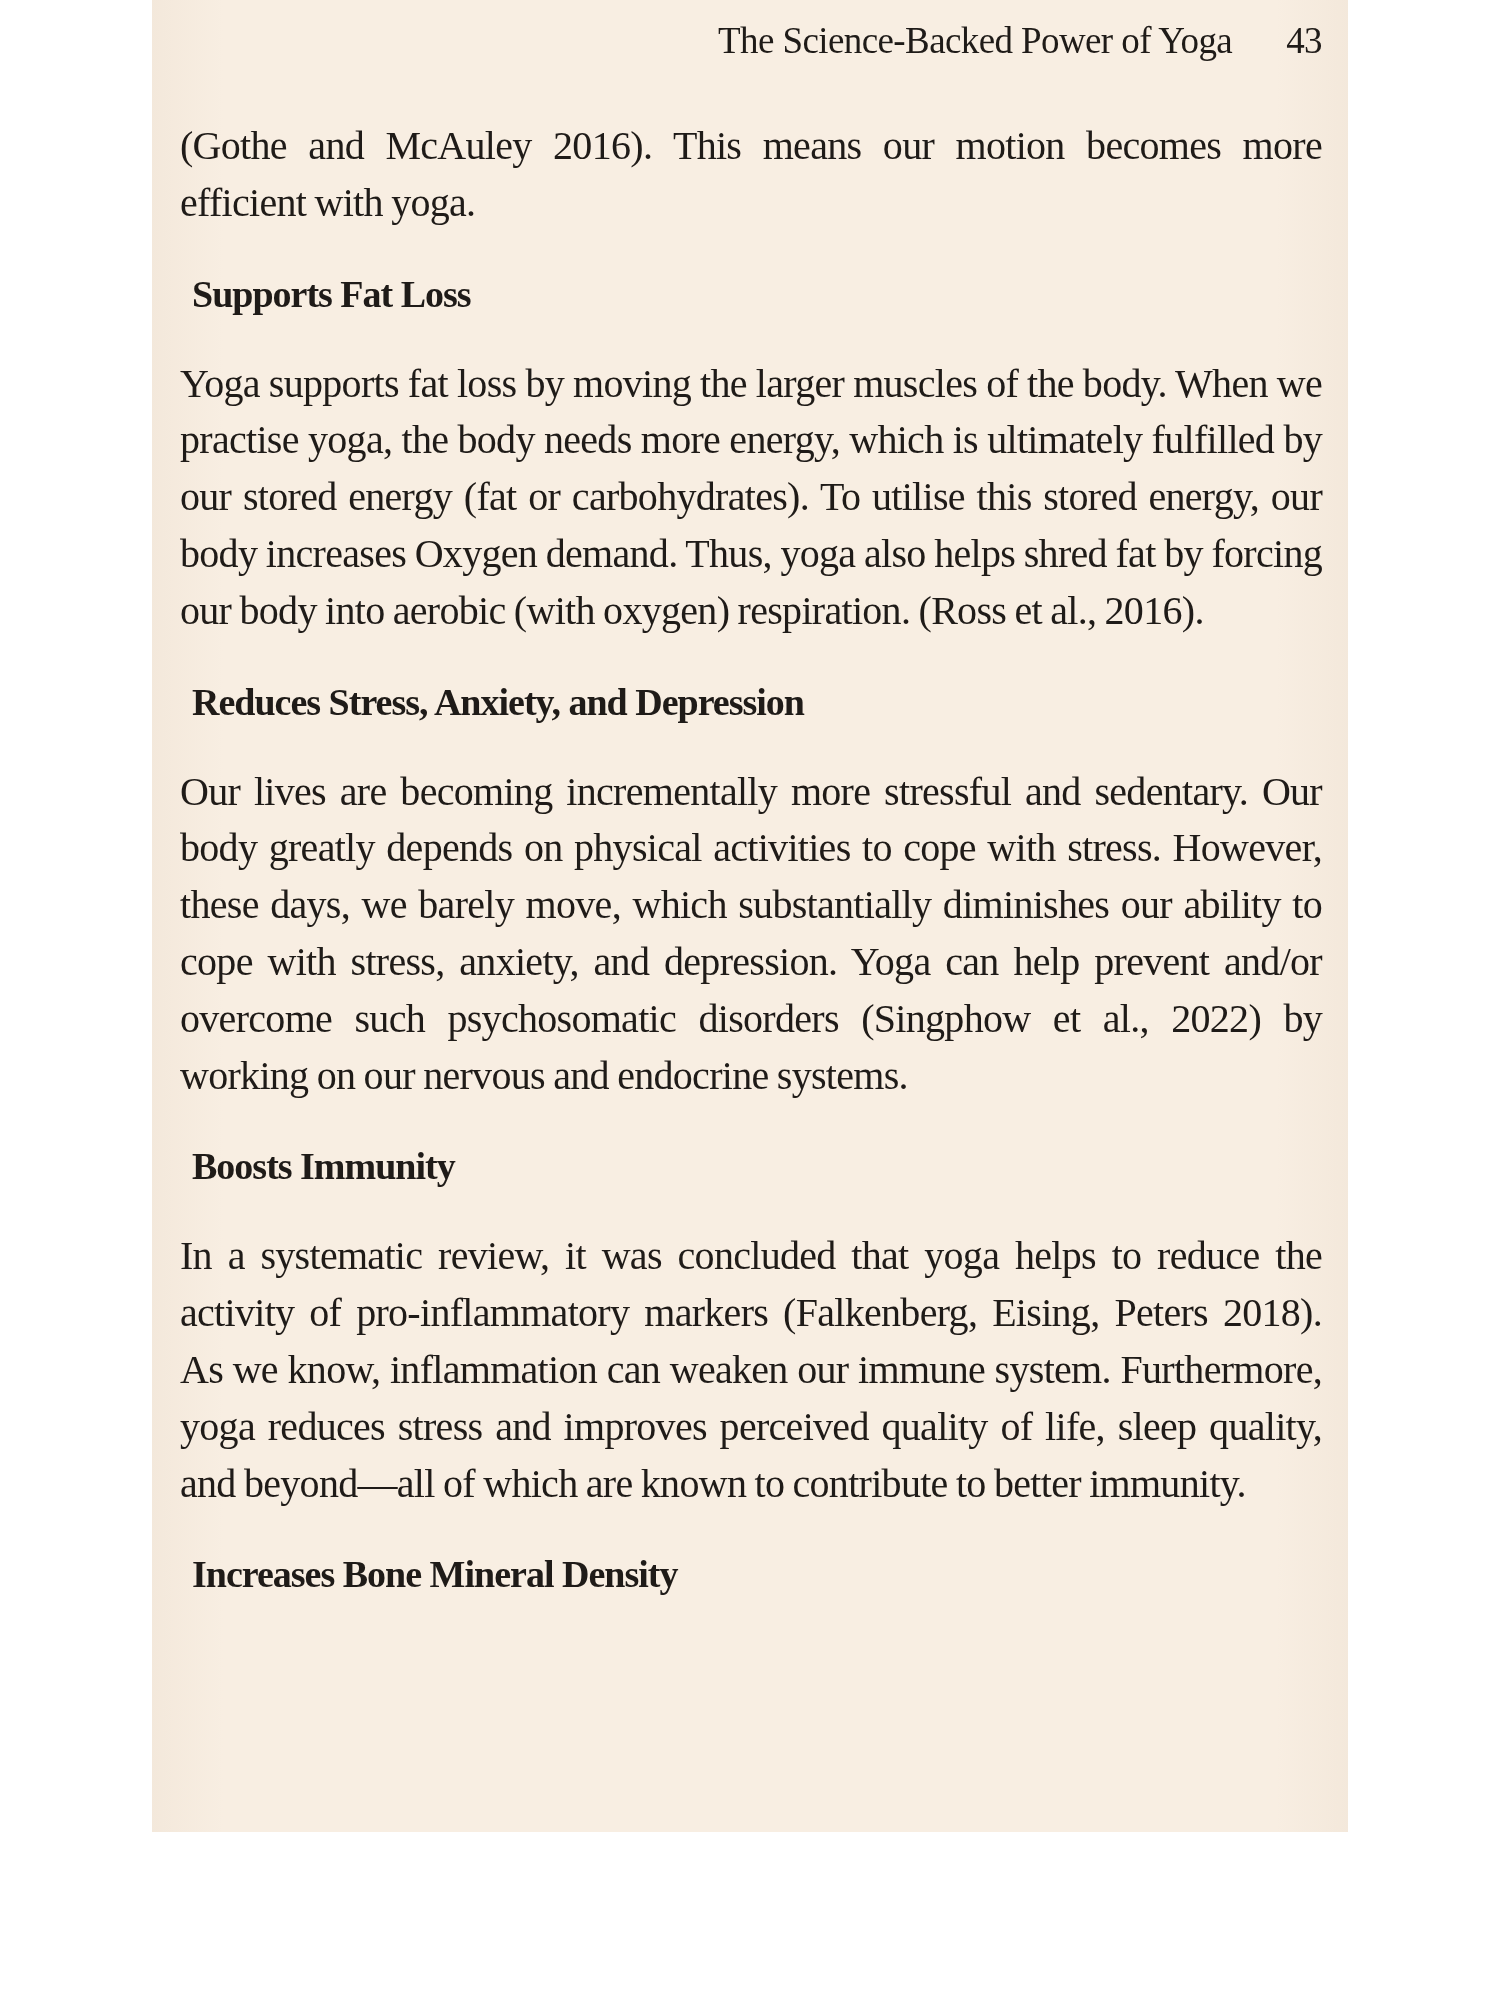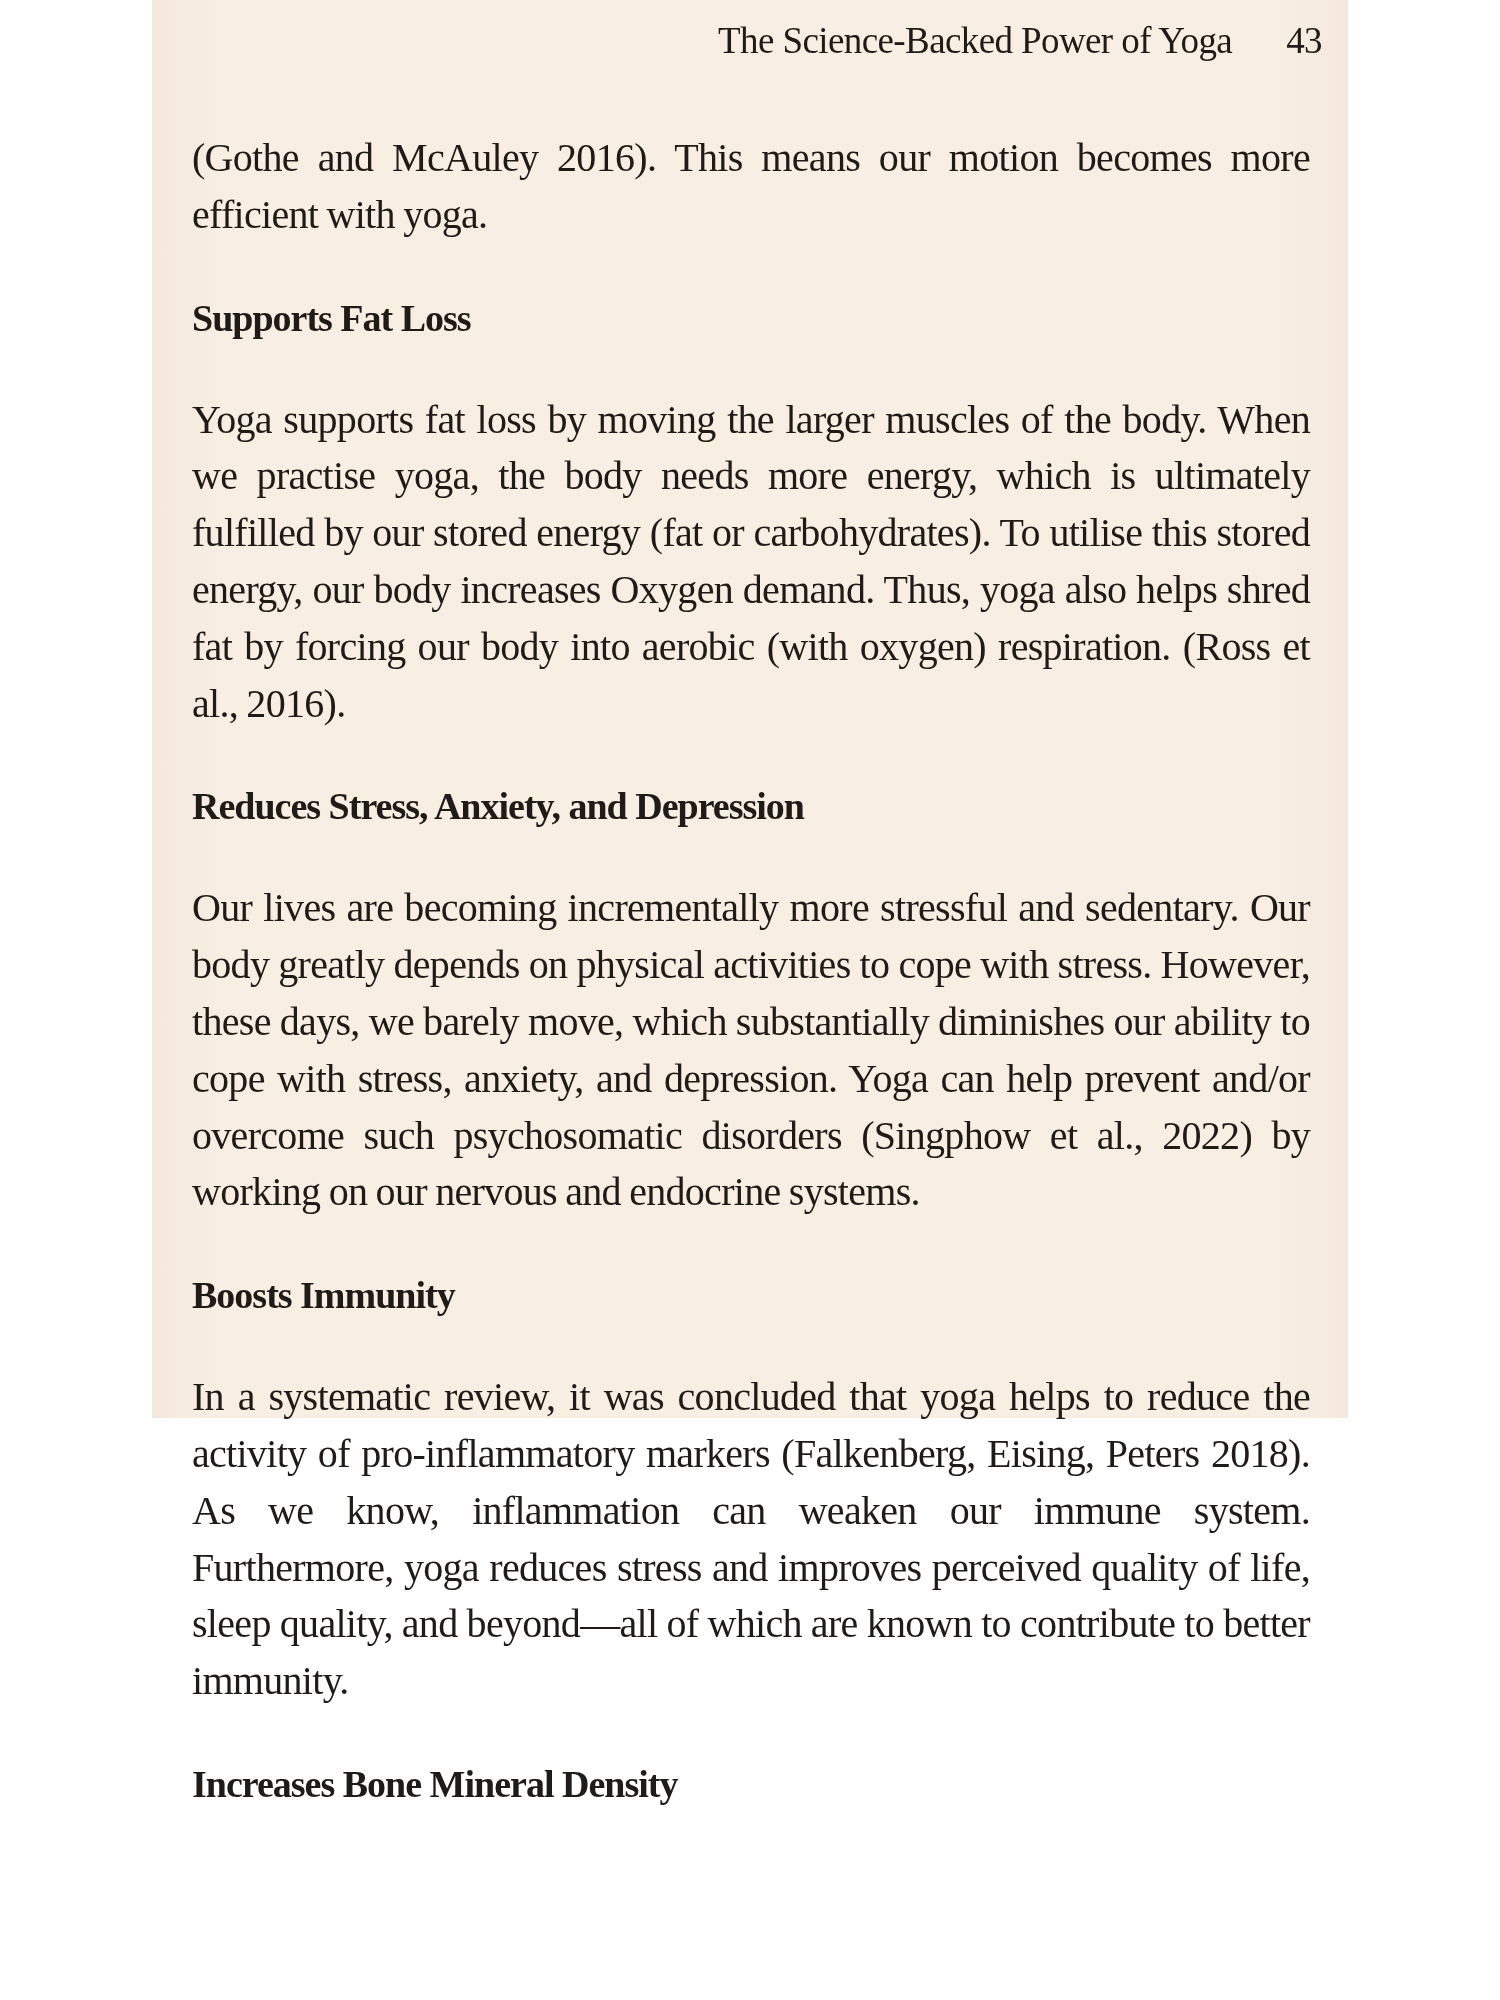--- a/index.html
+++ b/index.html
@@ -11,21 +11,21 @@
       width: 1500px;
       height: 2000px;
       position: relative;
       overflow: hidden;
     }
     .page {
       position: absolute;
       left: 152px;
       top: 0;
       width: 1196px;
-      height: 1418px;
+      height: 1832px;
       background: #f8eee2;
       background-image:
         linear-gradient(90deg, rgba(230,215,198,0.25) 0%, rgba(255,255,255,0) 6%, rgba(255,255,255,0) 94%, rgba(230,215,198,0.25) 100%);
       font-family: "Liberation Serif", "DejaVu Serif", serif;
       color: #1f1b18;
     }
     .running-head {
       position: absolute;
       top: 10px;
       right: 26px;
@@ -36,21 +36,21 @@
       letter-spacing: -0.6px;
     }
     .running-head .title { margin-right: 54px; }
     .body-text {
       position: absolute;
       left: 28px;
       width: 1142px;
       top: 118px;
     }
     .para {
-      margin: 12px;
+      margin: 0;
       font-size: 40px;
       line-height: 56.8px;
       text-align: justify;
       text-align-last: left;
       letter-spacing: -0.7px;
       word-spacing: -1px;
     }
     .heading {
       margin: 12px;
       font-size: 38px;

